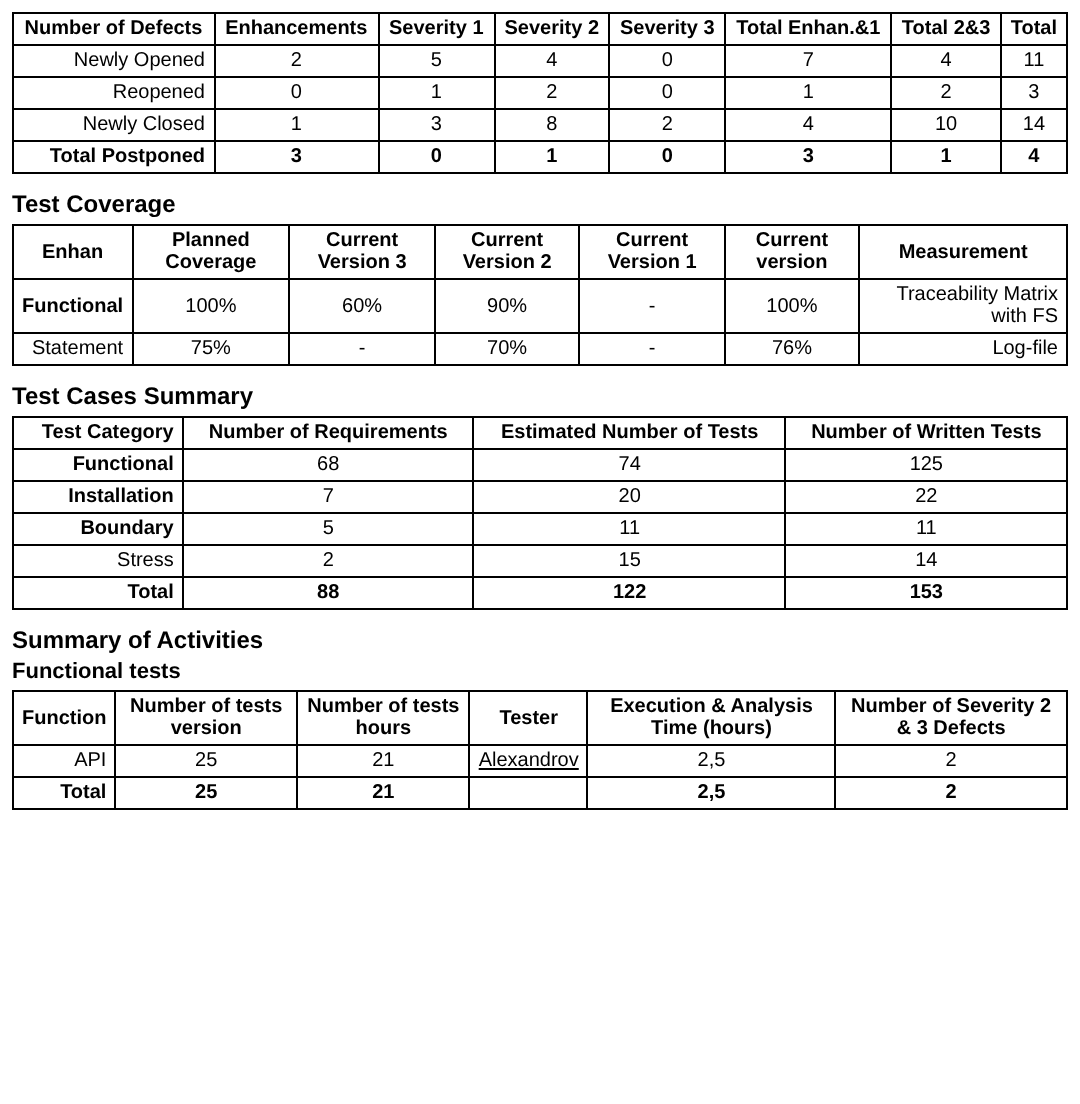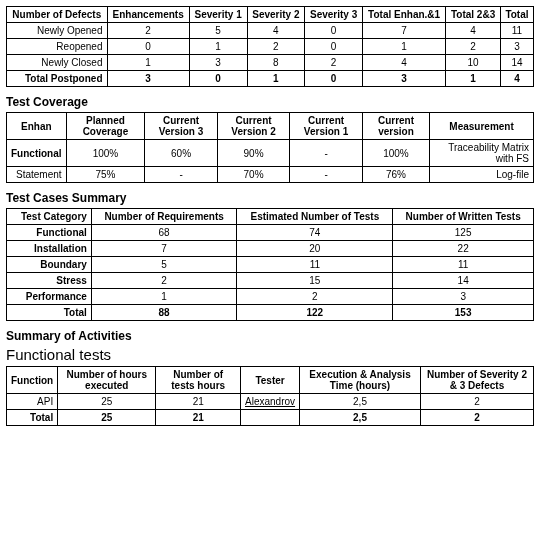--- a/index.html
+++ b/index.html
@@ -171,49 +171,43 @@
         <td>20</td>
         <td>22</td>
       </tr>
       <tr>
         <td class="left-align" style="font-weight:bold;">Boundary</td>
         <td>5</td>
         <td>11</td>
         <td>11</td>
       </tr>
       <tr>
-        <td class="left-align" style="font-weight:bold;">Stress</td>
+        <td class="left-align" style="font-weight:normal;">Stress</td>
         <td>2</td>
         <td>15</td>
         <td>14</td>
-      </tr>
-      <tr>
-        <td class="left-align" style="font-weight:bold;">Performance</td>
-        <td>1</td>
-        <td>2</td>
-        <td>3</td>
       </tr>
       <tr class="bold-row">
         <td class="left-align">Total</td>
         <td>88</td>
         <td>122</td>
         <td>153</td>
       </tr>
     </tbody>
   </table>
 </div>
 
 <div>
   <div class="section-title">Summary of Activities</div>
-  <div style="font-weight:normal; font-size:15px; margin-bottom:3px;">Functional tests</div>
+  <div style="font-weight:bold; font-size:11px; margin-bottom:3px;">Functional tests</div>
   <table>
     <thead>
       <tr>
         <th class="left-align">Function</th>
-        <th>Number of hours executed</th>
+        <th>Number of tests version</th>
         <th>Number of tests hours</th>
         <th>Tester</th>
         <th>Execution &amp; Analysis Time (hours)</th>
         <th>Number of Severity 2 &amp; 3 Defects</th>
       </tr>
     </thead>
     <tbody>
       <tr>
         <td class="left-align">API</td>
         <td>25</td>

